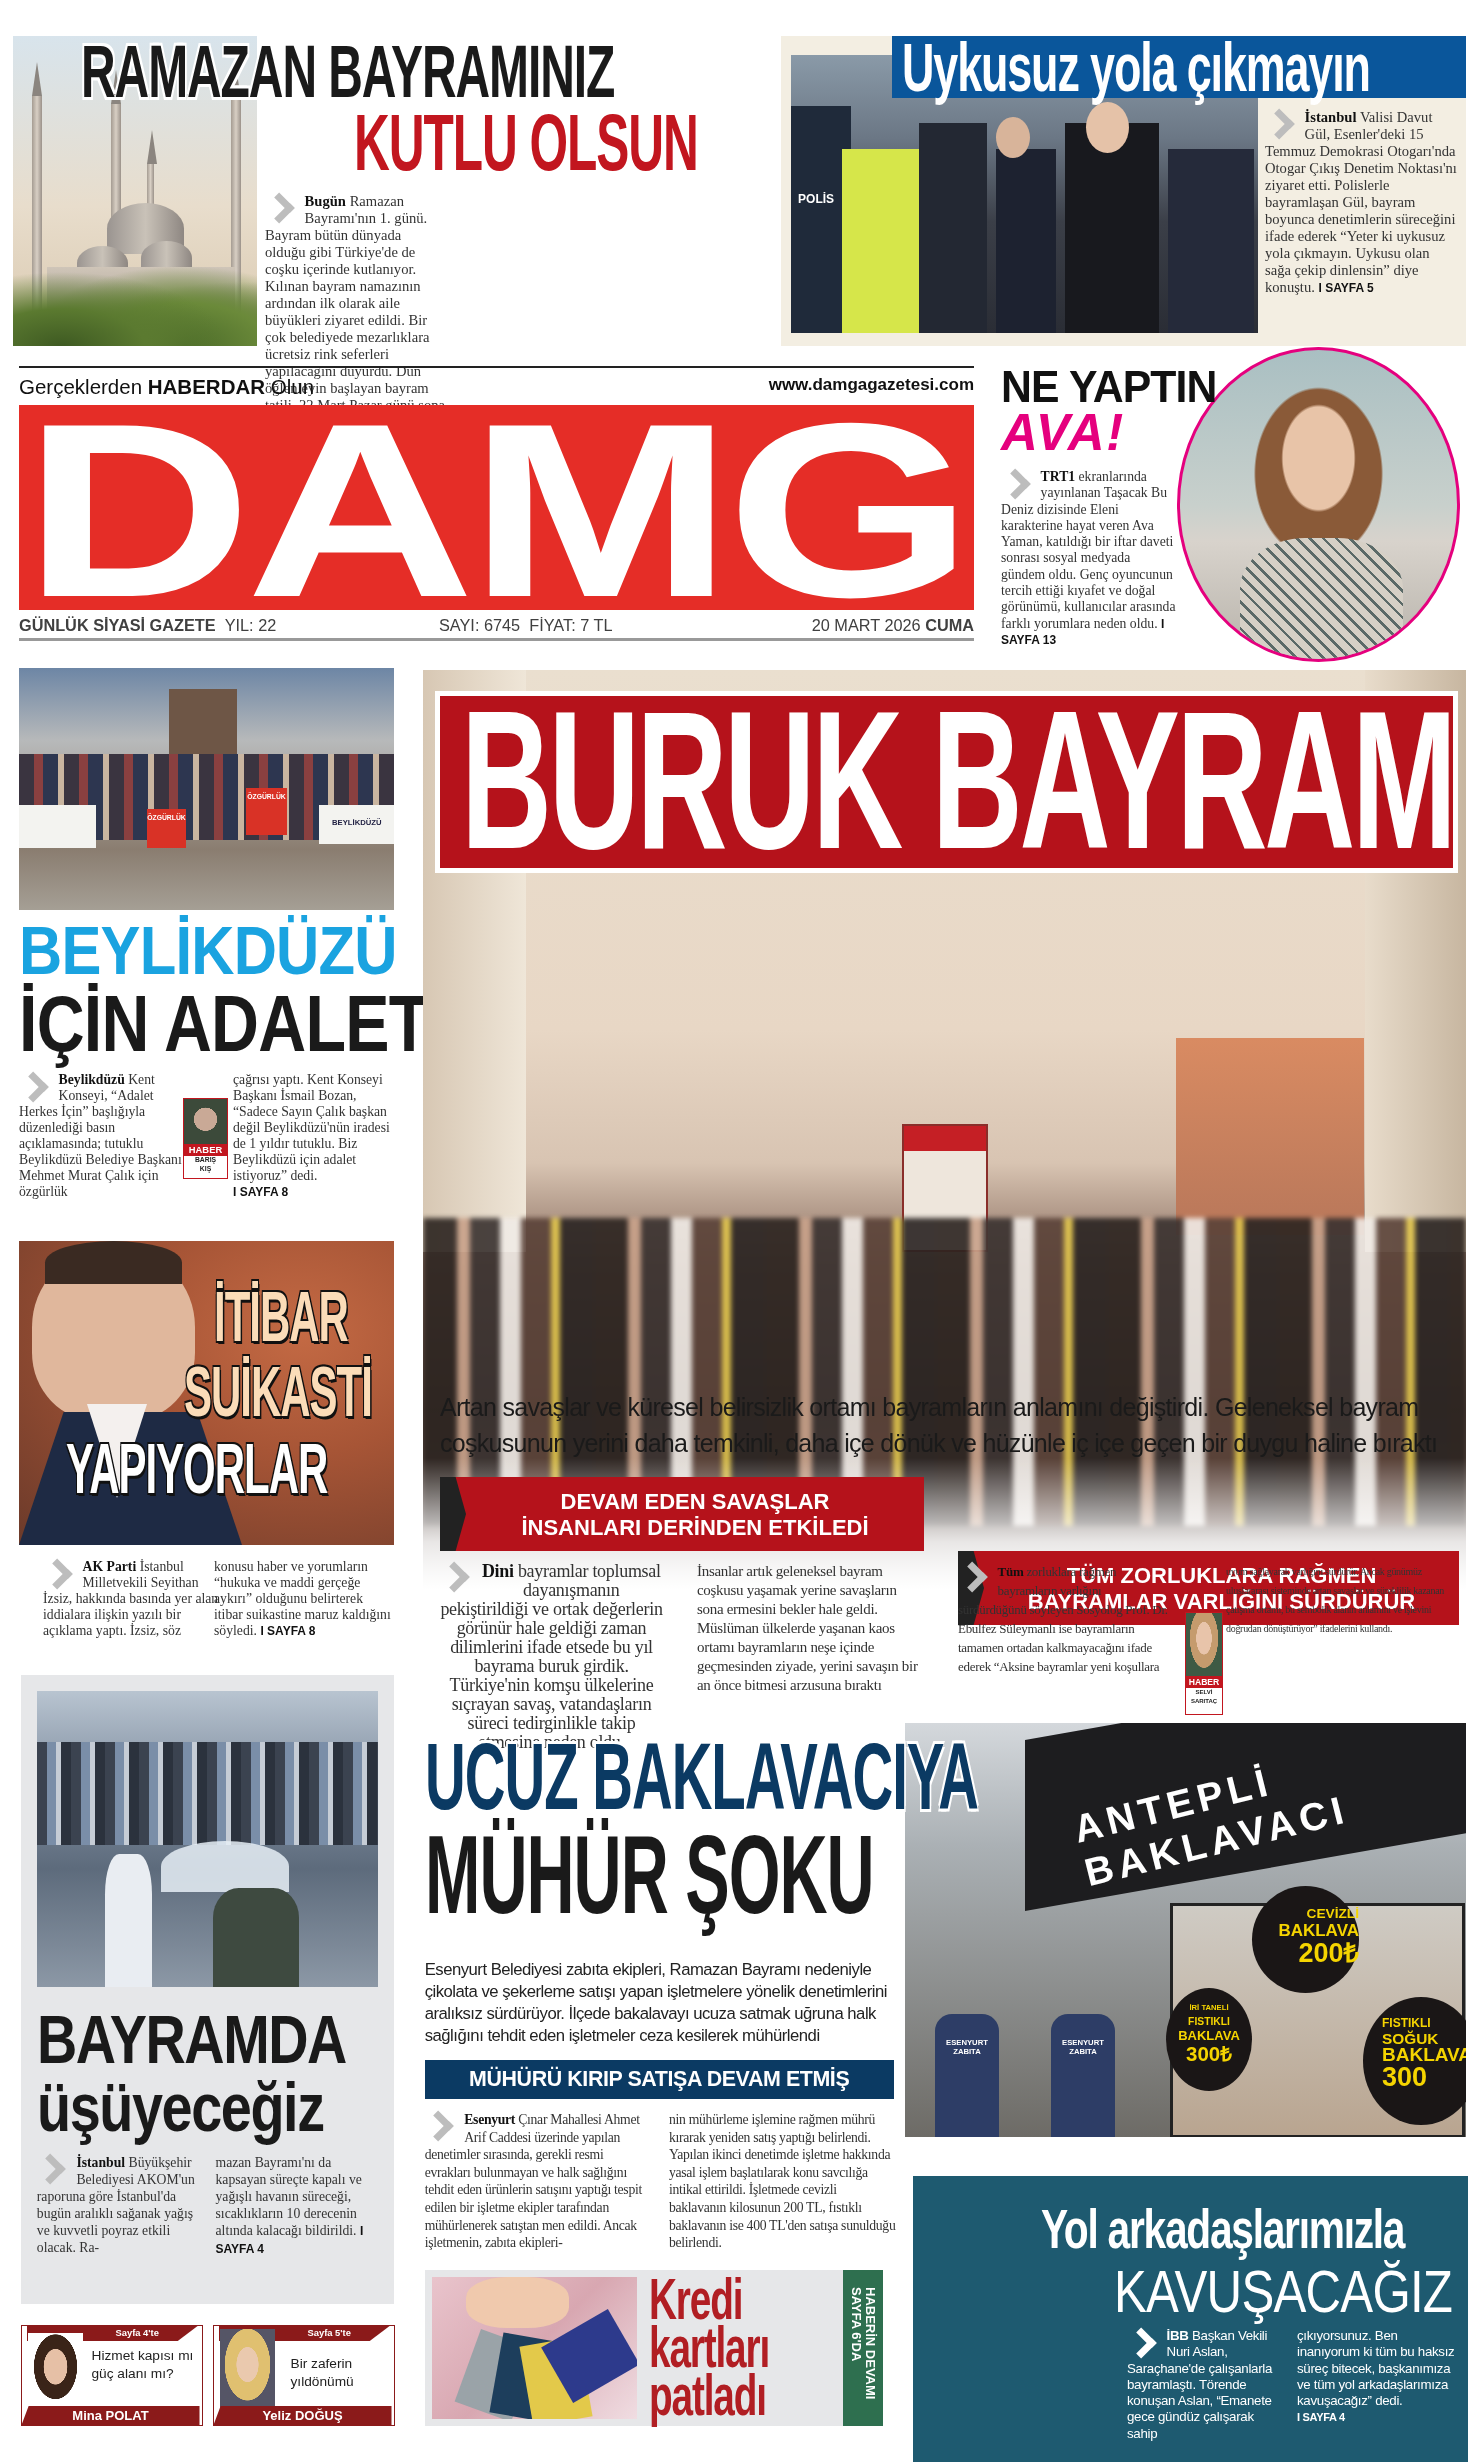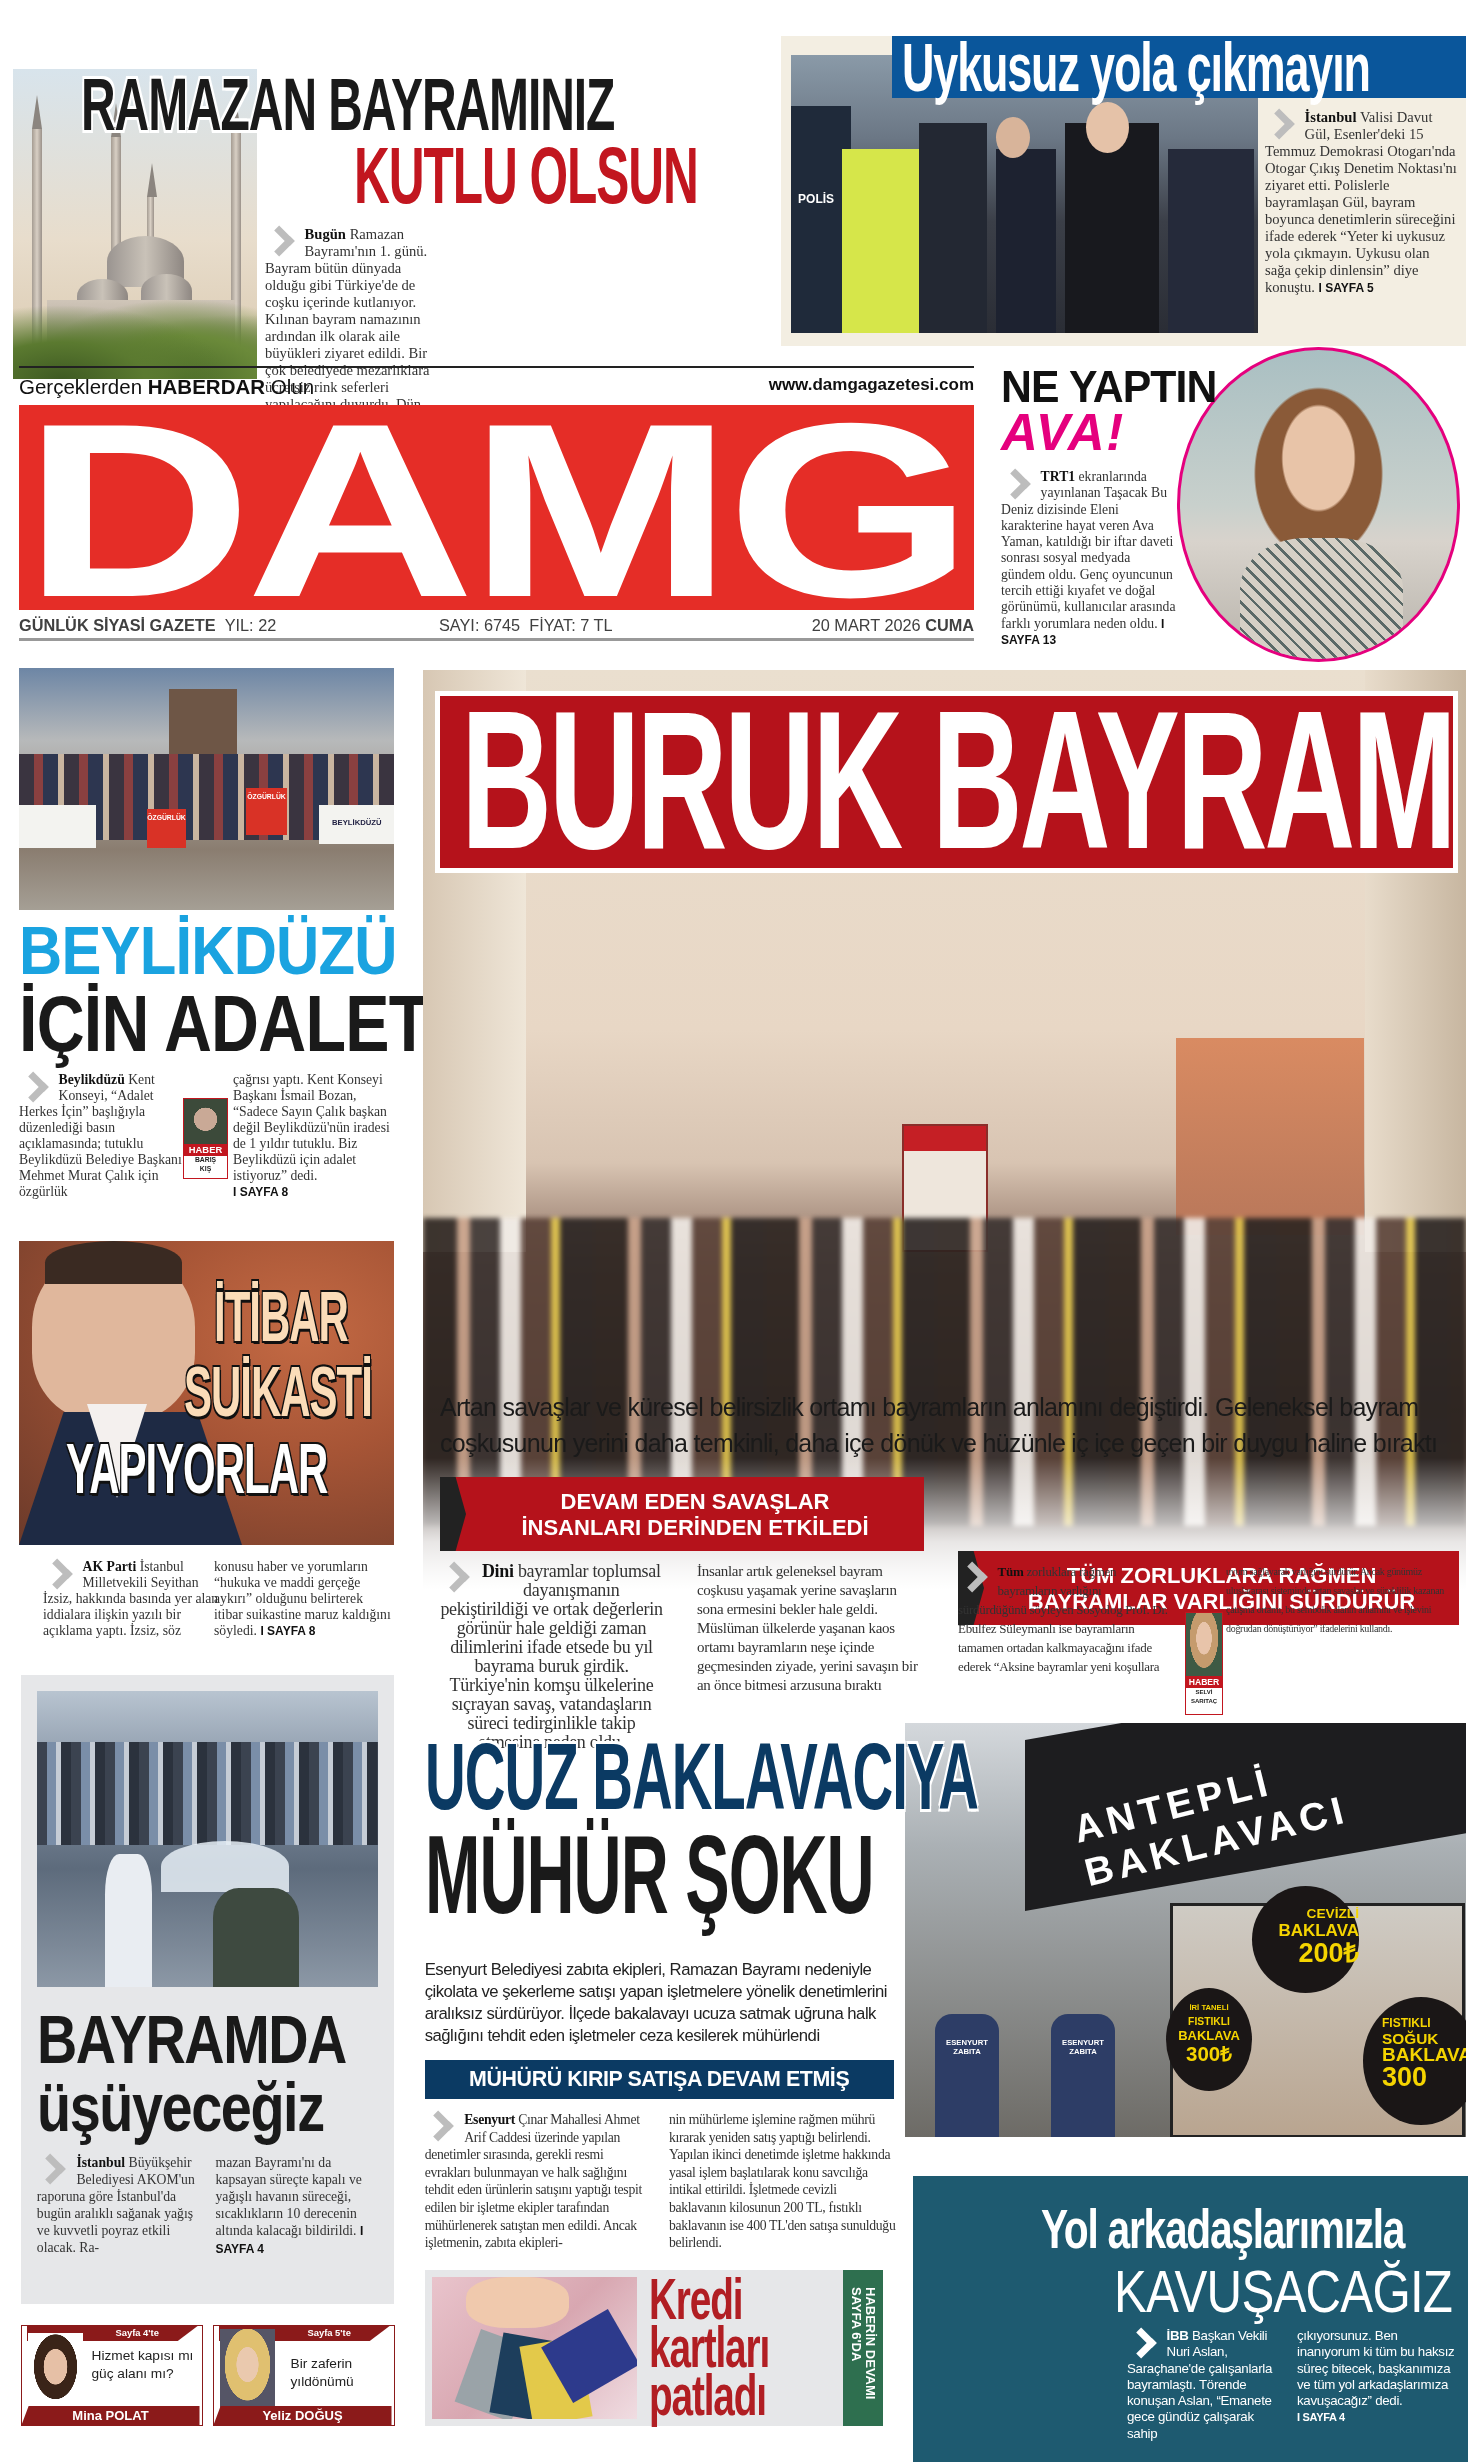--- a/index.html
+++ b/index.html
@@ -19,21 +19,21 @@
 .dome{position:absolute;border-radius:50% 50% 0 0;background:linear-gradient(90deg,#9a9490,#c9c2b8,#8e8782)}
 .minaret{position:absolute;width:10.3px;background:linear-gradient(90deg,#a59c92,#d8cfc4,#9b928a)}
 .minaret:before{content:"";position:absolute;left:0;top:-34px;border-left:5.1px solid transparent;border-right:5.1px solid transparent;border-bottom:34px solid #8b857f}
 .redbar{background:#b5121b;color:#fff;font-family:"Liberation Sans",sans-serif;font-weight:bold;text-align:center;position:relative}
 .redbar:before{content:"";position:absolute;left:0;top:0;bottom:0;width:26px;background:#222;clip-path:polygon(0 0,60% 0,100% 50%,60% 100%,0 100%)}
 .col-box{border:1.7px solid #8b1a1a}
 </style>
 </head>
 <body>
 
-<section class="abs" style="left:13px;top:36px;width:745px;height:313px;margin-top:33px;">
+<section class="abs" style="left:13px;top:36px;width:745px;height:313px;">
   <div class="abs photo sky" style="left:0;top:0;width:244px;height:310px;">
     <div class="minaret" style="left:19px;top:60px;height:248px"></div>
     <div class="minaret" style="left:98px;top:68px;height:240px"></div>
     <div class="minaret" style="left:218px;top:64px;height:244px"></div>
     <div class="minaret" style="left:134px;top:128px;height:180px;width:6.8px"></div>
     <div class="dome" style="left:94px;top:167px;width:77px;height:51px"></div>
     <div class="dome" style="left:64px;top:210px;width:51px;height:34px"></div>
     <div class="dome" style="left:128px;top:205px;width:51px;height:34px"></div>
     <div class="abs" style="left:34px;top:231px;width:188px;height:51px;background:linear-gradient(#cfc5b8,#a89e92)"></div>
     <div class="abs trees" style="left:0;top:223px;width:244px;height:87px"></div>

